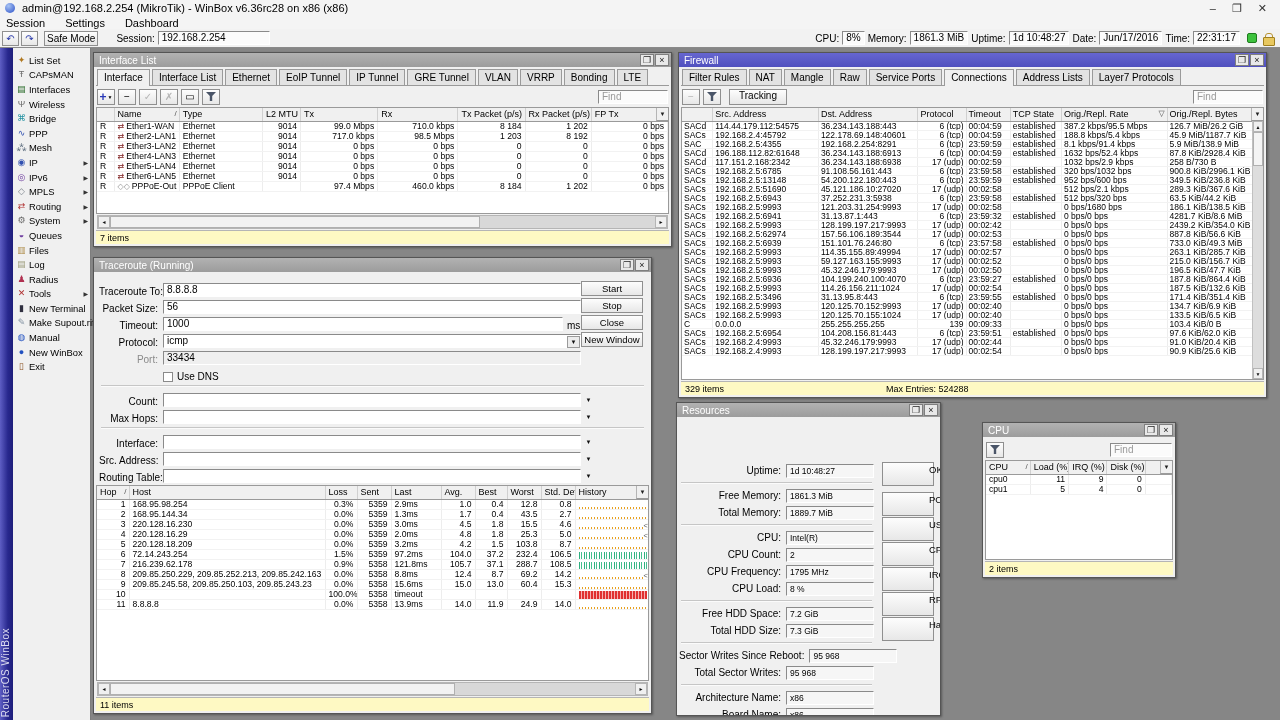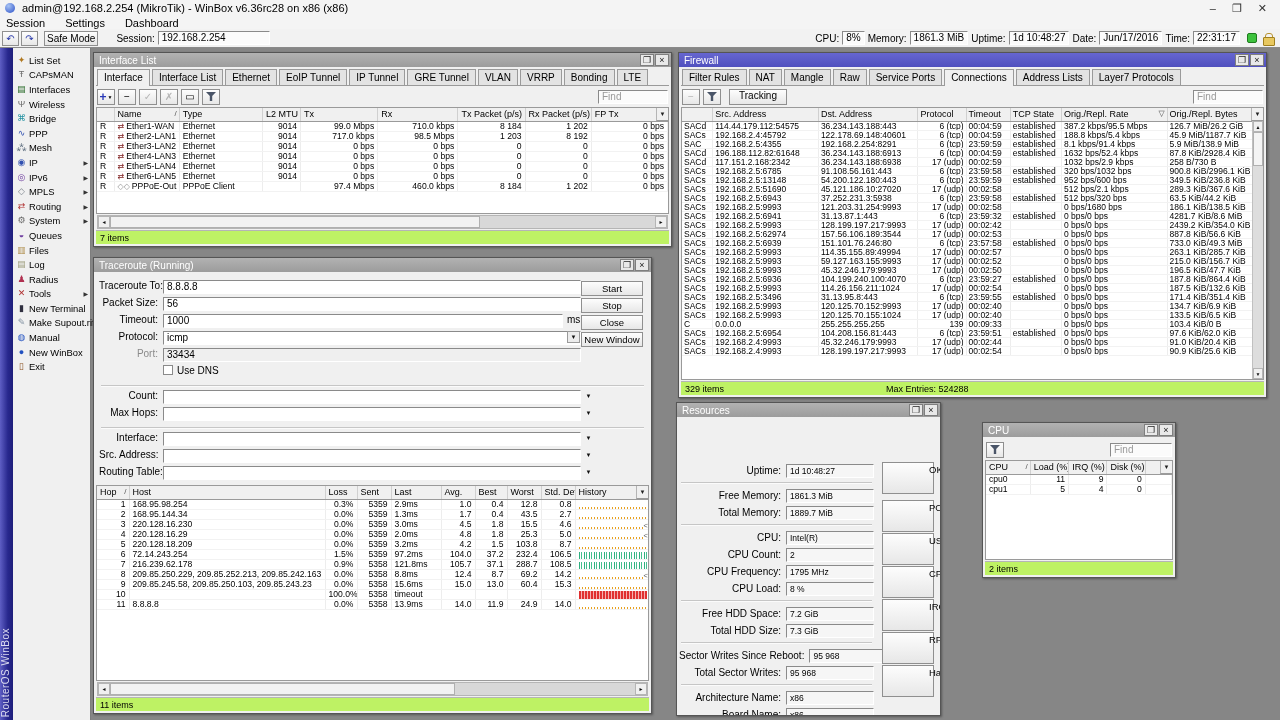--- a/index.html
+++ b/index.html
@@ -71,52 +71,52 @@
 .fw-table td { height:8.72px; line-height:8px; font-size:8.5px; }
 .fw-table th, .fw-table td { padding:0 2px; }
 
 .vscroll { position:absolute; top:13px; right:0; bottom:0; width:11px; background:#ddd; border-left:1px solid #c0c0c0; z-index:2; }
 .vs-arrow { height:11px; background:#f0f0f0; border:1px solid #b5b5b5; font-size:5px; text-align:center; line-height:10px; color:#111; }
 .vs-arrow.bottom { position:absolute; bottom:0; left:0; right:0; }
 .vs-thumb { height:34px; background:#f4f4f4; border:1px solid #b0b0b0; }
 .hscroll { flex:0 0 12px; display:flex; background:#d8d8d8; border:1px solid #b5b5b5; margin:1px 1px 0 1px; }
 .hs-arrow { width:12px; flex:0 0 12px; background:#f0f0f0; border:1px solid #b5b5b5; font-size:5px; text-align:center; line-height:10px; color:#111; }
 .hs-thumb { background:#f2f2f2; border:1px solid #b0b0b0; }
-.wstatus { flex:0 0 14px; border-top:1px solid #b5b5b5; background:#bef264; font-size:9px; display:flex; align-items:center; padding:0 4px; margin-top:1px; position:relative; }
+.wstatus { flex:0 0 14px; border-top:1px solid #b5b5b5; background:#fef9c3; font-size:9px; display:flex; align-items:center; padding:0 4px; margin-top:1px; position:relative; }
 .max-entries { position:absolute; left:205px; }
 
 .eth-icon { color:#7a1818; font-size:8px; margin-right:2px; }
 .ppp-icon { color:#9a9a9a; font-size:8px; margin-right:2px; }
 
 .hist { display:block; }
 .hist.dots { height:2px; margin-top:7px; background:repeating-linear-gradient(90deg,#e8a020 0 1px,transparent 1px 3px); }
 .hist.bars { height:7px; margin-top:2px; background:repeating-linear-gradient(90deg,#30b080 0 1px,transparent 1px 2px,#48c090 2px 3px,transparent 3px 5px); }
 .hist.red { height:8px; margin-top:1px; background:repeating-linear-gradient(90deg,#e03030 0 2px,#f4b0b0 2px 3px); }
 .hist-extra { position:absolute; right:0; top:1px; color:#555; font-size:7px; background:#fff; }
 
 .tr-form { padding:6px 3px 2px 3px; font-size:10px; position:relative; flex:0 0 auto; }
-.frow { display:flex; align-items:flex-start; height:17px; }
+.frow { display:flex; align-items:flex-end; height:17px; }
 .flabel { width:64px; text-align:right; padding-right:5px; flex:0 0 auto; white-space:nowrap; }
 .flabel.dim { color:#8a8a8a; }
 .finput { height:14px; border:1px solid; border-color:#8a8a8a #fff #fff #8a8a8a; background:#fff; font-size:10px; line-height:12px; padding:0 3px; }
 .finput.dis { background:#efefef; }
 .combo-arrow { width:13px; height:12px; margin-left:-14px; border:1px solid #9a9a9a; background:#ececec; font-size:6px; text-align:center; line-height:11px; color:#111; }
 .drop-btn { width:13px; height:13px; font-size:6px; text-align:center; line-height:12px; color:#111; margin-left:1px; }
 .ms-label { margin-left:4px; }
 .checkbox { width:10px; height:10px; border:1px solid #8a8a8a; background:#fff; margin-right:4px; }
 .groove { height:2px; border-top:1px solid #c6c6c6; border-bottom:1px solid #fbfbfb; margin:3px 2px; }
 .tr-btns { position:absolute; right:6px; top:7px; display:flex; flex-direction:column; gap:2px; width:62px; }
 .tr-btn { height:15px; border:1px solid #8f8f8f; background:linear-gradient(#fdfdfd,#e7e7e7); font-size:9.5px; text-align:center; line-height:13px; }
 
 .res-body { position:relative; padding:5px 66px 2px 2px; font-size:10px; overflow:hidden; }
 .res-row { display:flex; align-items:center; height:17px; }
 .res-label { flex:1; text-align:right; padding-right:5px; white-space:nowrap; }
 .res-val { width:88px; flex:0 0 88px; height:14px; border:1px solid; border-color:#8a8a8a #fff #fff #8a8a8a; background:#f6f6f6; font-size:8.5px; line-height:12px; padding:0 3px; white-space:nowrap; overflow:hidden; }
 .res-btns { position:absolute; right:6px; top:5px; display:flex; flex-direction:column; width:52px; }
-.res-btn { height:32px; border:1px solid #8f8f8f; background:linear-gradient(#fdfdfd,#e7e7e7); font-size:9.5px; text-align:right; line-height:14px; margin-bottom:1px;padding-left:46px; }
+.res-btn { height:24px; border:1px solid #8f8f8f; background:linear-gradient(#fdfdfd,#e7e7e7); font-size:9.5px; text-align:right; line-height:14px; margin-bottom:1px;padding-left:46px; }
 .res-btn.ok { margin-bottom:6px; }
 </style>
 </head>
 <body>
 
 <div class="titlebar">
   <div class="app-icon"></div>
   <span class="tb-title">admin@192.168.2.254 (MikroTik) - WinBox v6.36rc28 on x86 (x86)</span>
   <div class="win-ctrls">
     <span>–</span>

